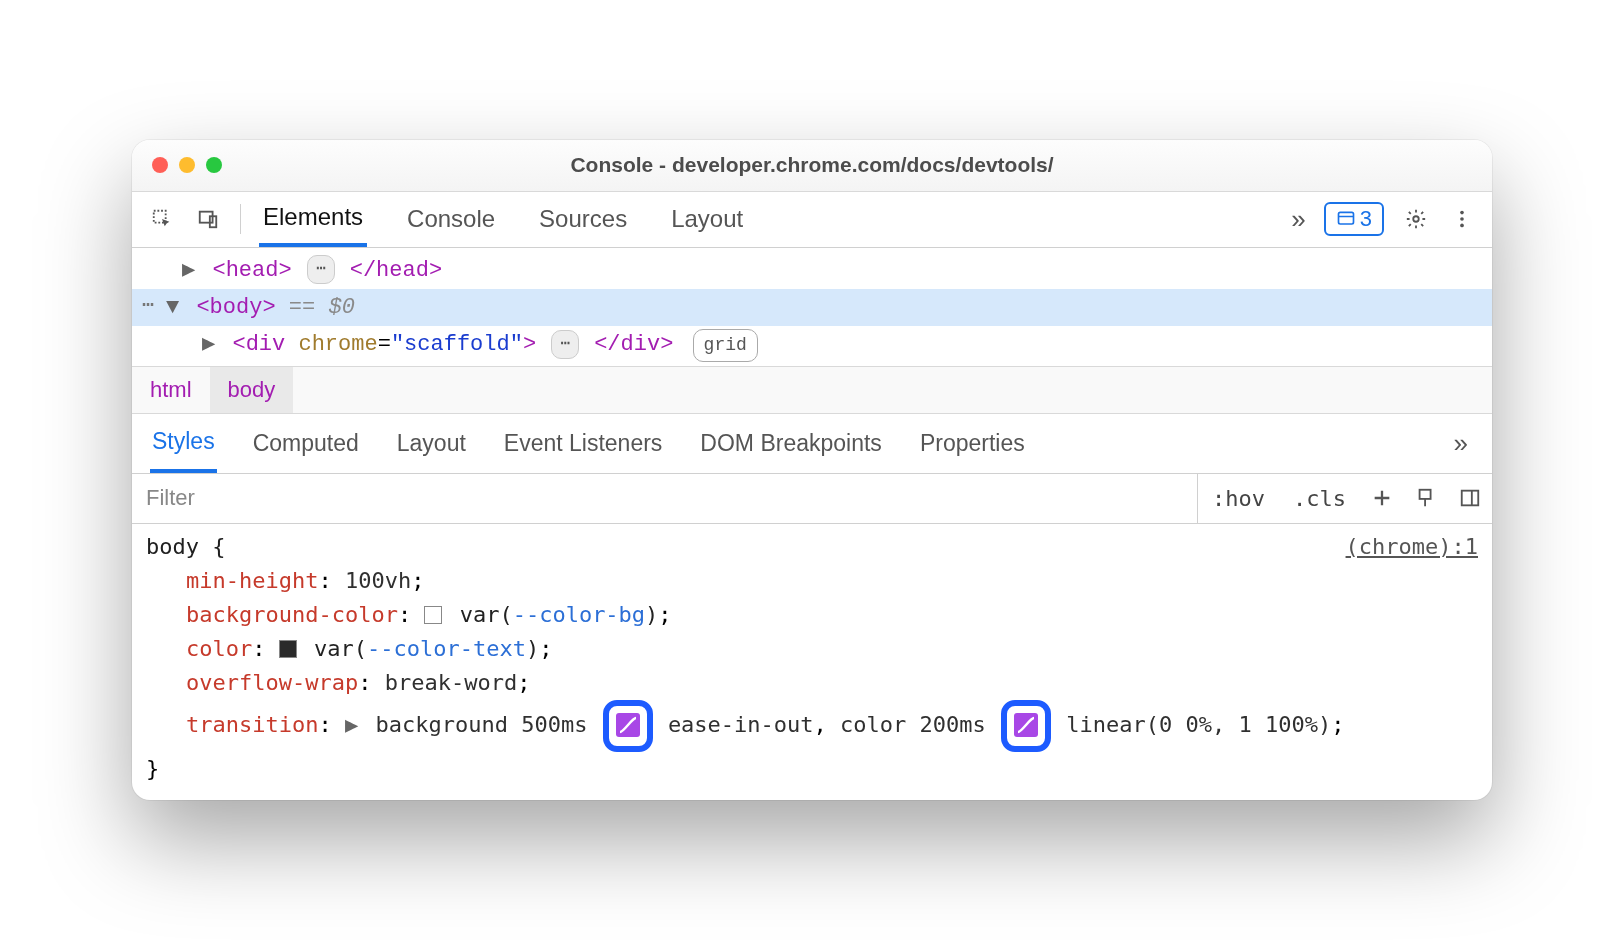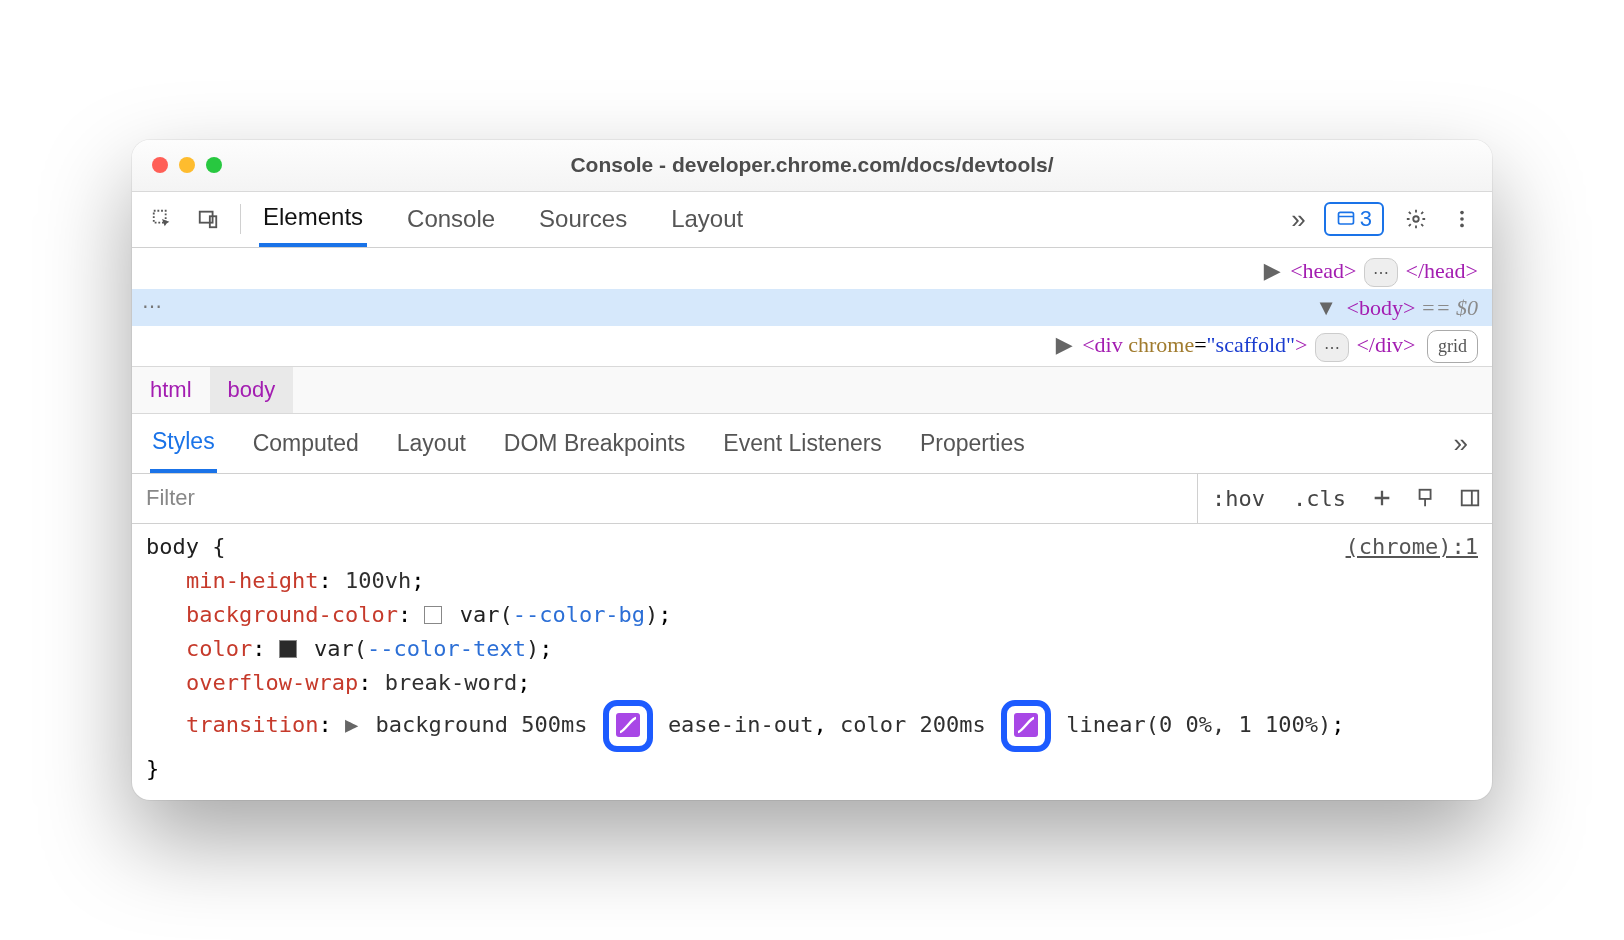--- a/index.html
+++ b/index.html
@@ -59,26 +59,25 @@
   .chev { font-size:26px; color:#555; padding:0 6px; cursor:pointer;}
   .badge-box {
     display:flex; align-items:center; gap:4px;
     border:2px solid #1a73e8; border-radius:6px;
     padding:2px 10px; color:#1a73e8;
     margin:0 6px; cursor:pointer;
     font-size:22px;
   }
   
   .elements {
-    font-family: Liberation Serif, serif;
+    font-family: Liberation Mono, monospace;
     font-size:22px;
     padding:4px 0 2px 0;
     background:#fff;
     line-height:1.7;
-    text-align:right;
   }
   .el-row { padding:0 14px 0 50px; white-space:nowrap; position:relative;}
   .el-row.sel { background:#d6e8fb; }
   .arrow { color:#666; margin-right:4px; display:inline-block;}
   .more-dots { position:absolute; left:10px; color:#777; font-size:20px;}
   .tagc { color:#a31db1;}
   .attrn { color:#a07b2d;}
   .attrv { color:#1a3ccf;}
   .dim { color:#8a8a8a; font-style:italic;}
   .ellbadge {
@@ -241,22 +240,22 @@
 
   <div class="crumbs">
     <div class="crumb">html</div>
     <div class="crumb sel">body</div>
   </div>
 
   <div class="subtabs">
     <div class="subtab active">Styles</div>
     <div class="subtab">Computed</div>
     <div class="subtab">Layout</div>
+    <div class="subtab">Event Listeners</div>
     <div class="subtab">DOM Breakpoints</div>
-    <div class="subtab">Event Listeners</div>
     <div class="subtab">Properties</div>
     <div class="spacer"></div>
     <div class="chev">»</div>
   </div>
 
   <div class="filter-row">
     <input class="filter-input" placeholder="Filter" style="">
     <div class="hov">:hov</div>
     <div class="cls">.cls</div>
     <div class="ficon">

